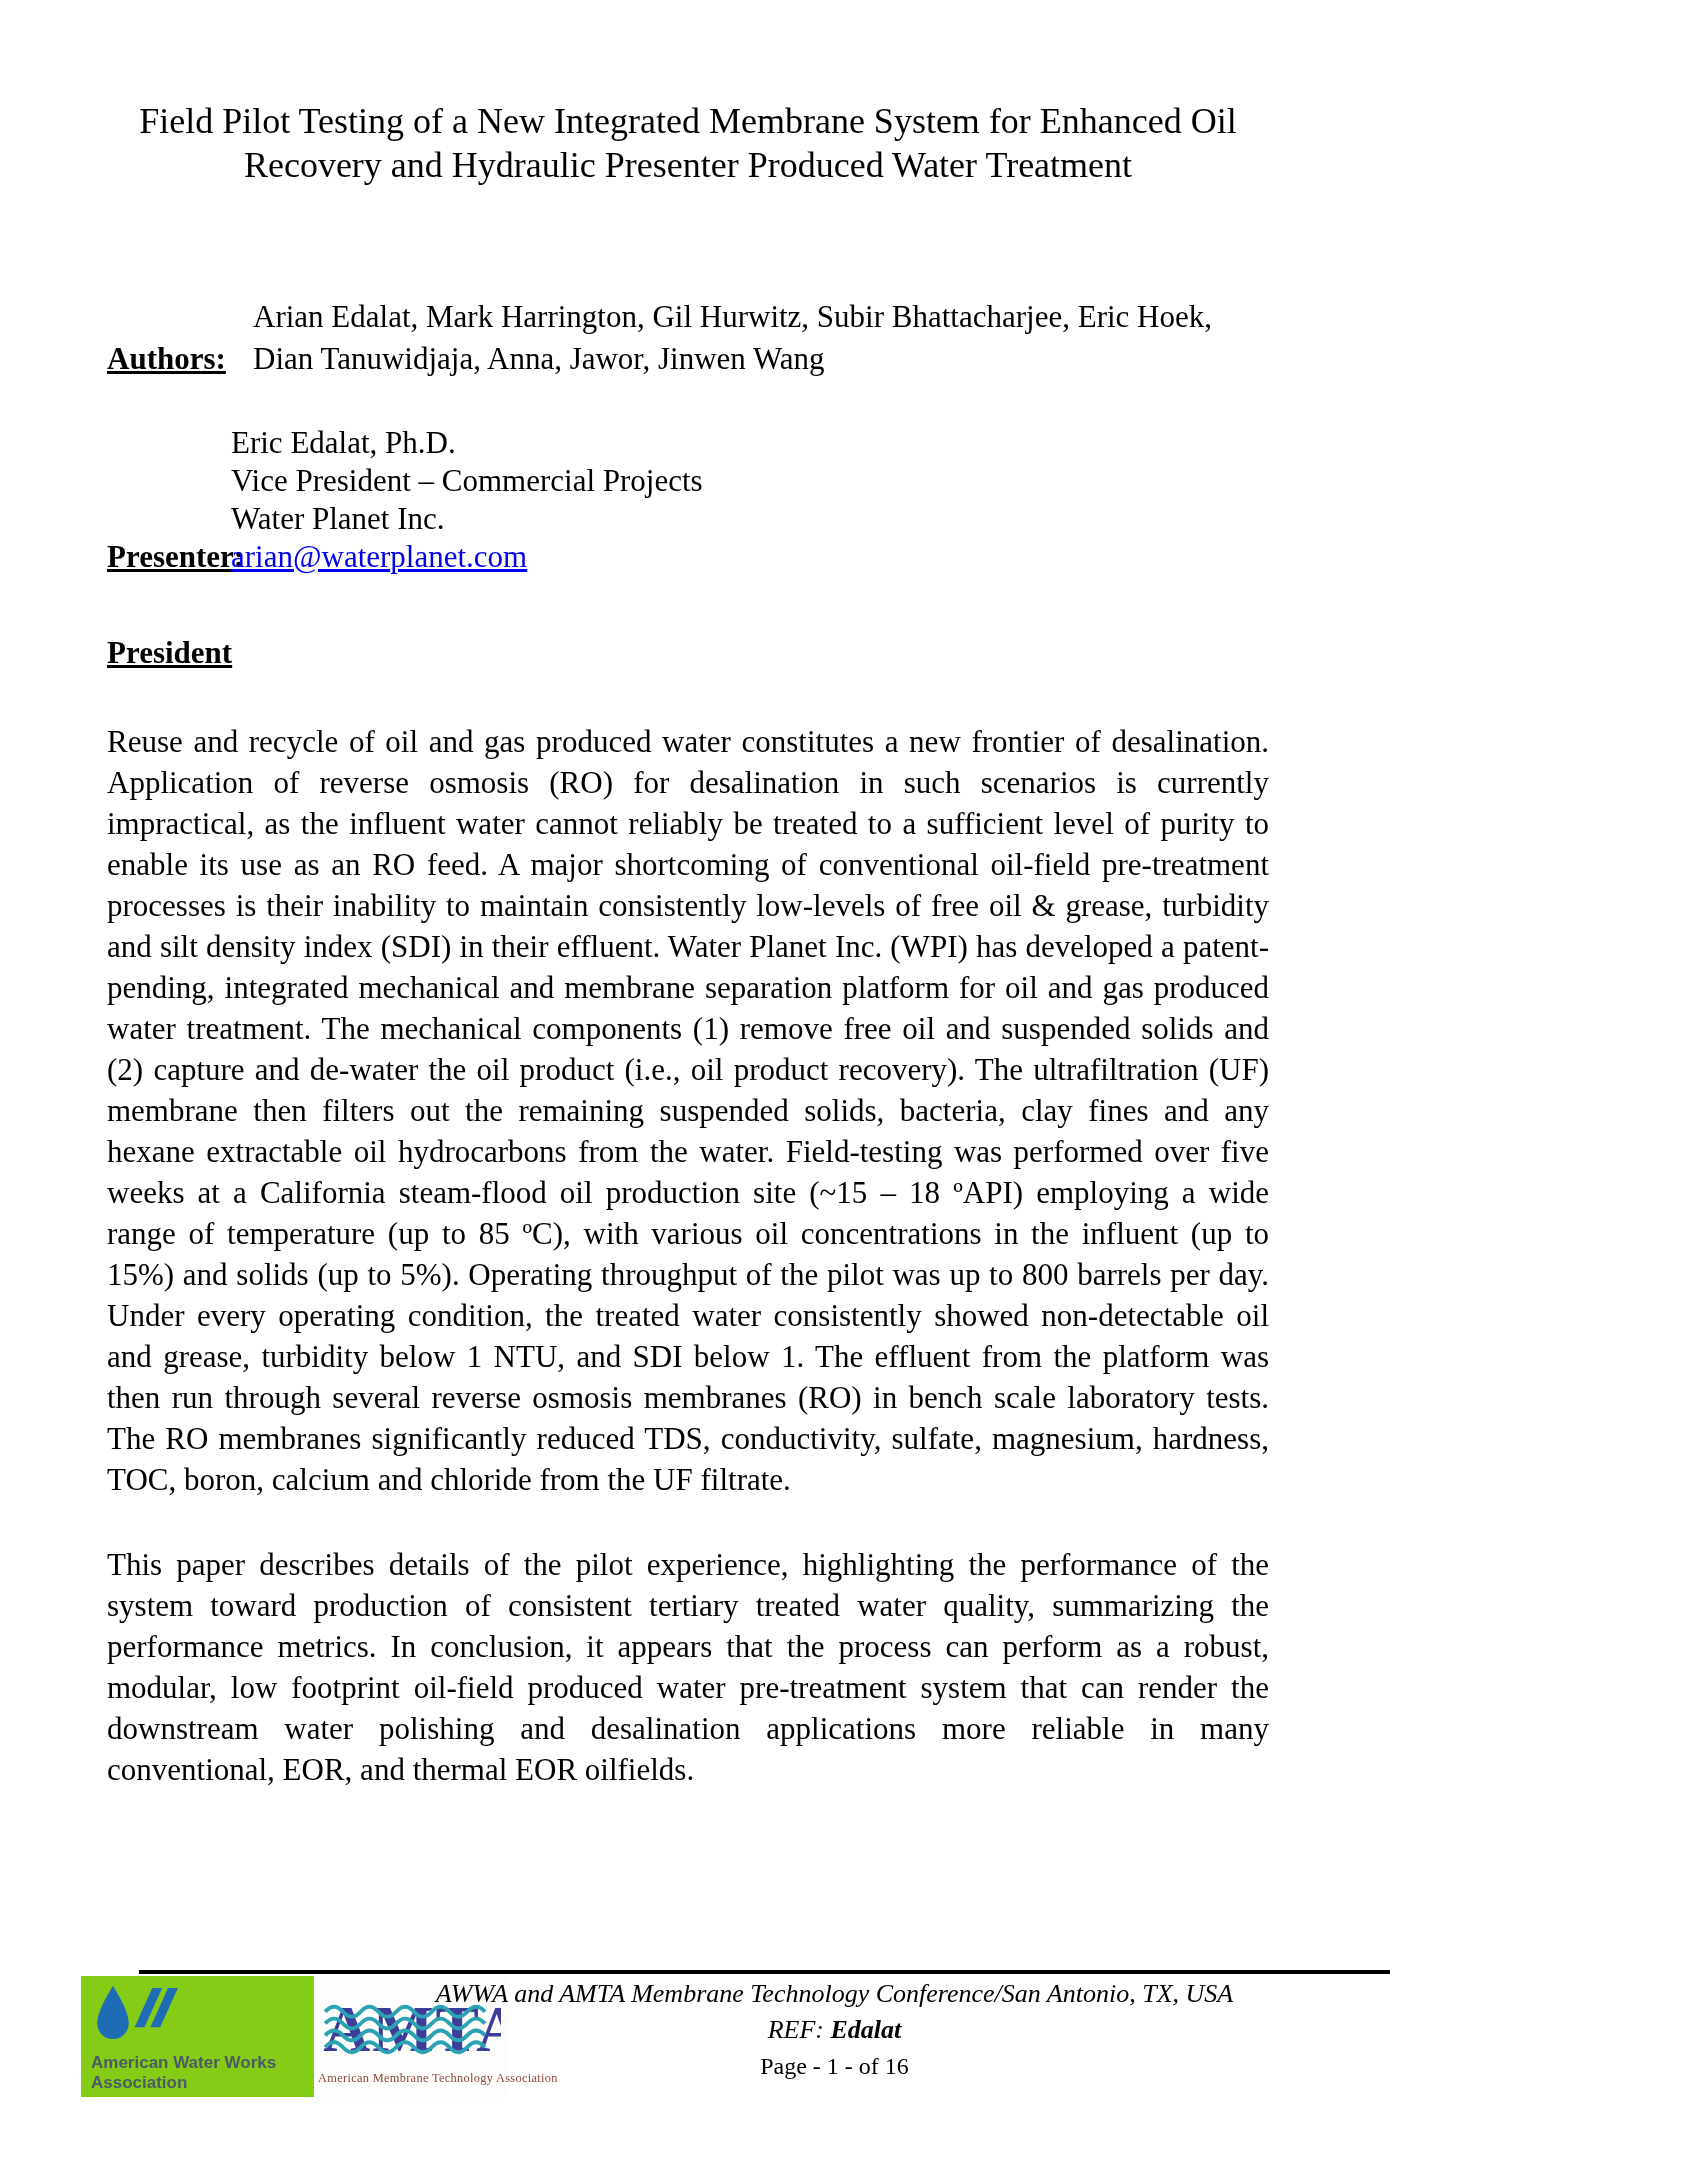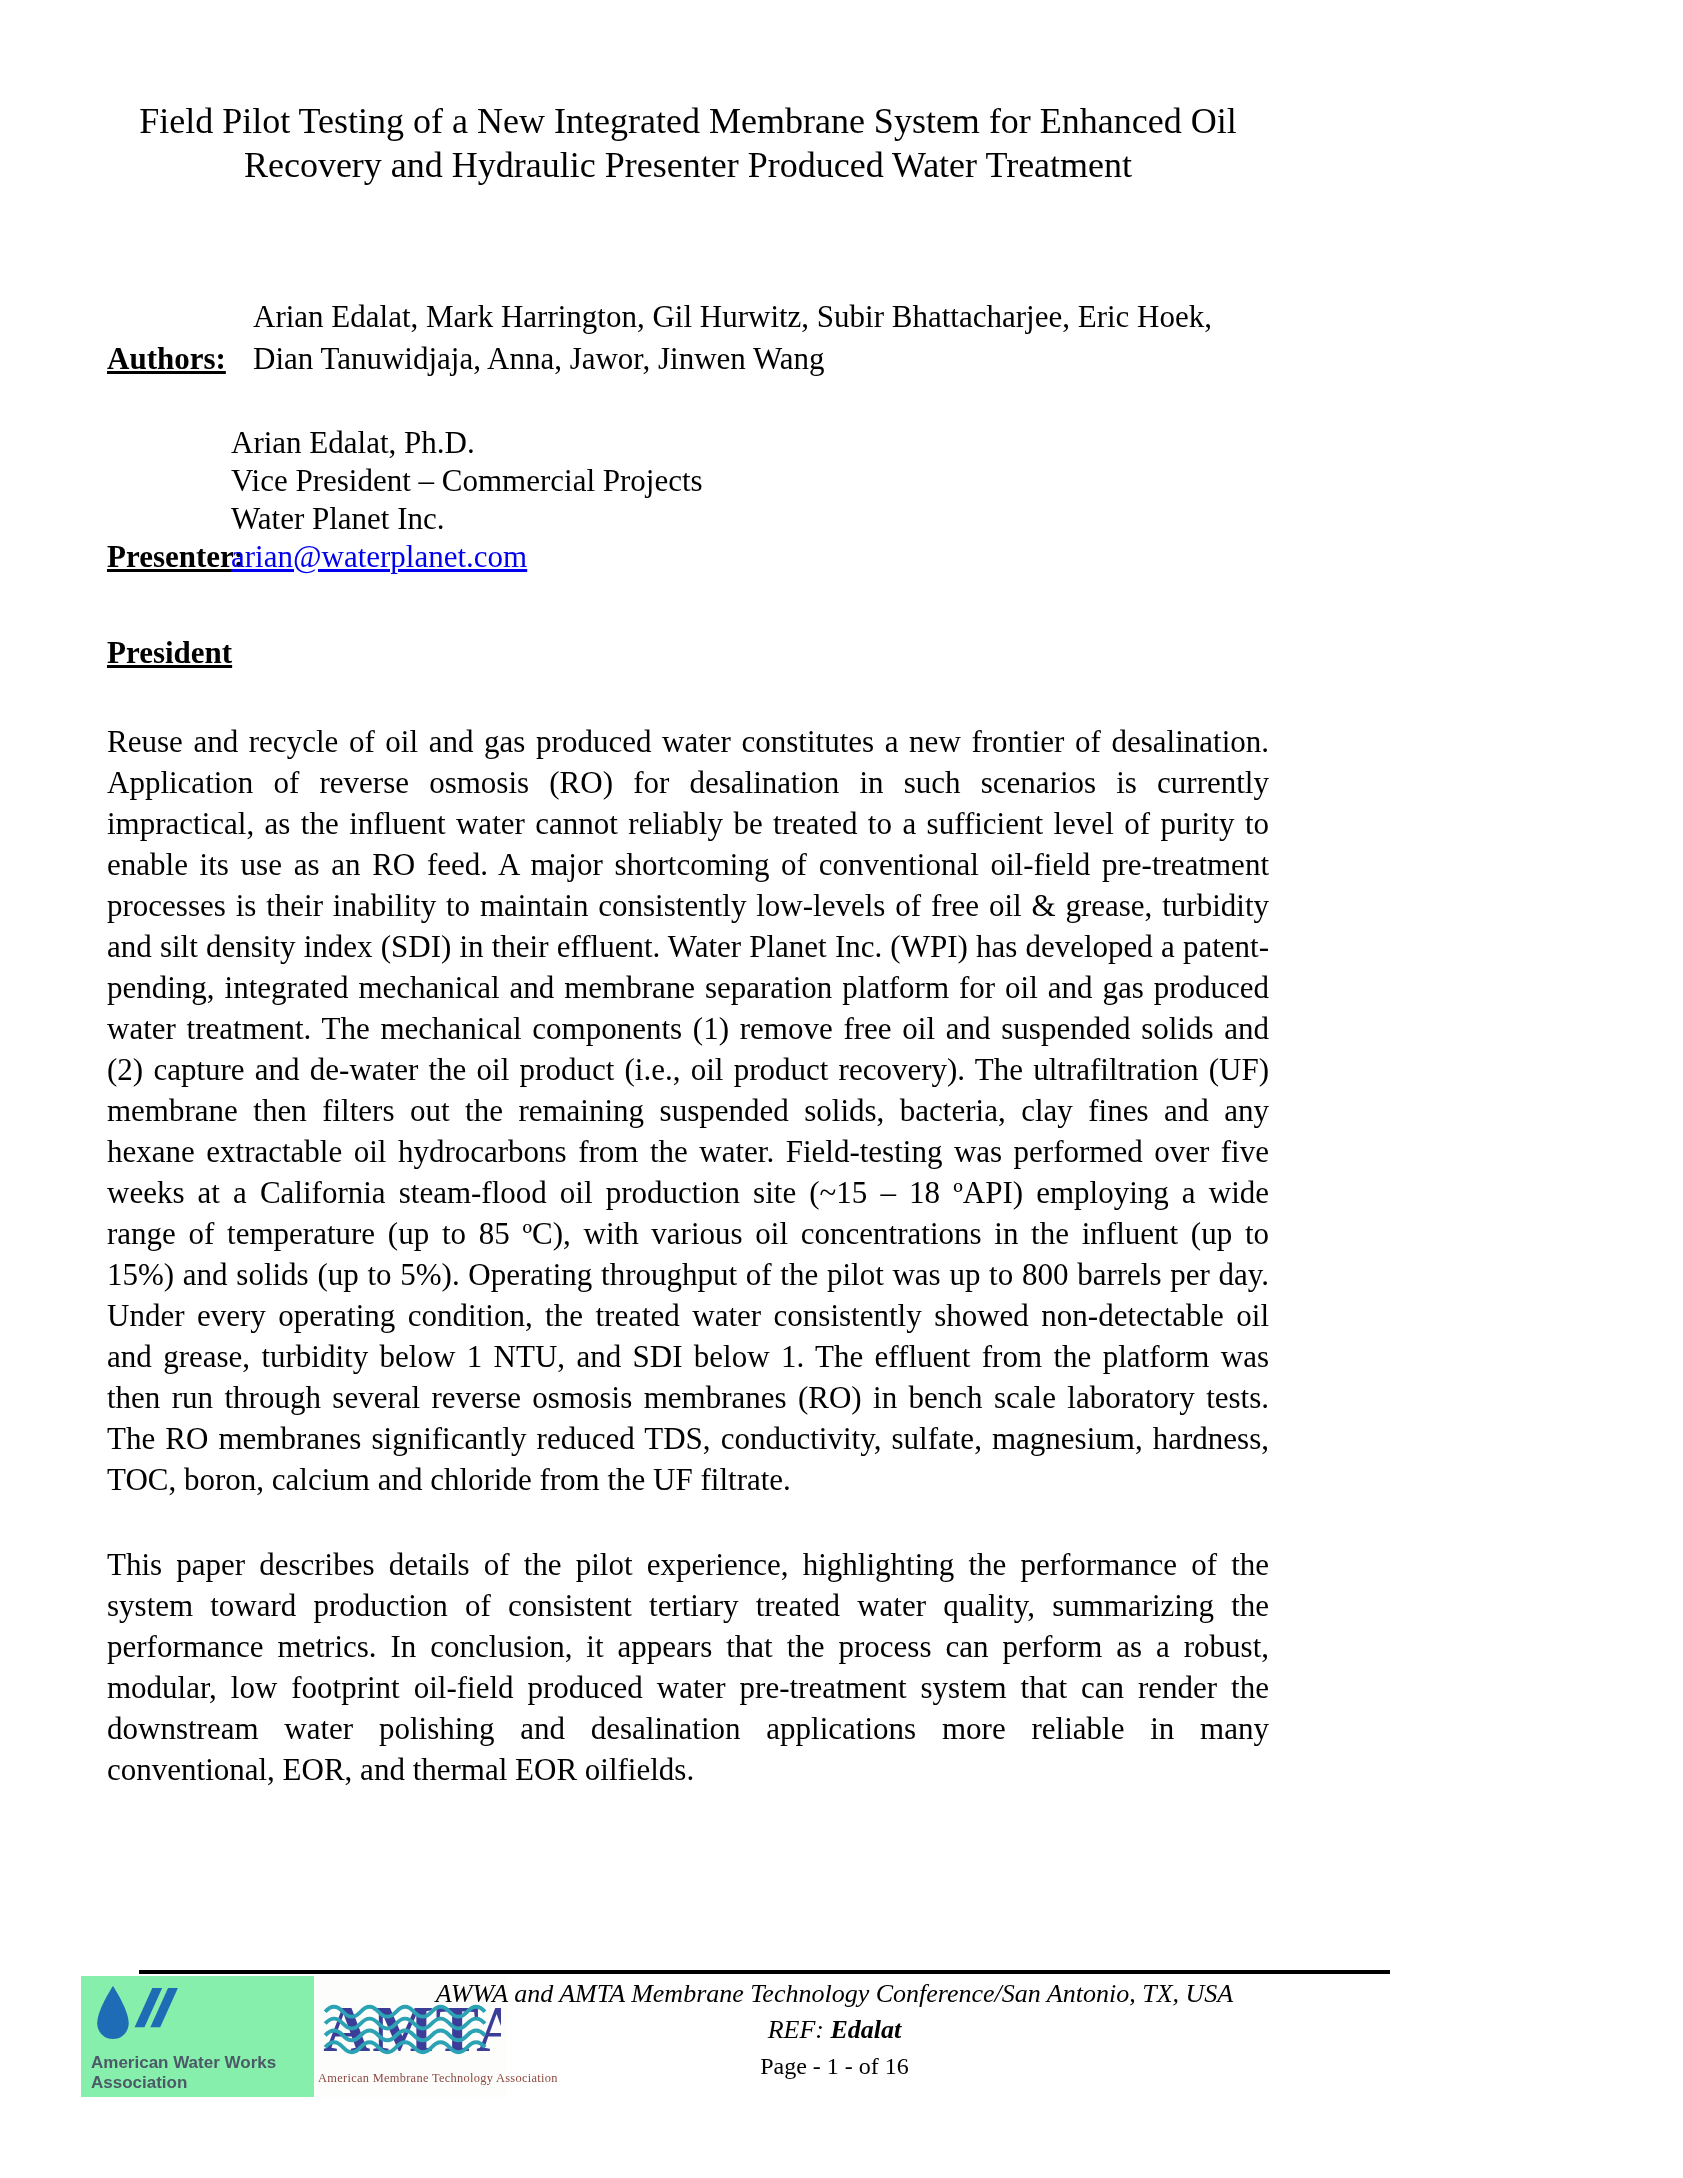--- a/index.html
+++ b/index.html
@@ -56,21 +56,21 @@
     position: absolute; left: 107px; top: 6px; width: 1455px;
     text-align: center;
   }
   .footer-conference { font-style: italic; font-size: 26px; line-height: 36px; }
   .footer-ref { font-style: italic; font-size: 26px; line-height: 36px; text-align: center; }
   .footer-ref .ref-value { font-weight: bold; }
   .footer-page { font-size: 24px; line-height: 36px; }
 
   .logos { position: absolute; left: 81px; top: 6px; display: flex; align-items: flex-start; }
   .awwa-logo {
-    background: #86efac;
+    background: #84cc16;
     width: 233px; height: 121px;
     padding: 8px 0 0 10px; box-sizing: border-box;
   }
   .awwa-text {
     font-family: "Liberation Sans", sans-serif;
     font-size: 17px; line-height: 20px; font-weight: bold;
     color: #4b5a66; margin-top: 4px;
   }
   .amta-logo {
     background: #fdfdfb;
@@ -96,21 +96,21 @@
     </div>
 
     <div class="label-row authors-row">
       <span class="row-label">Authors:</span>
       <span class="authors-names">Arian Edalat, Mark Harrington, Gil Hurwitz, Subir Bhattacharjee, Eric Hoek, Dian Tanuwidjaja, Anna, Jawor, Jinwen Wang</span>
     </div>
 
     <div class="label-row presenter-row">
       <span class="row-label">Presenter:</span>
       <span class="presenter-lines">
-        <div>Arian Edalat, Ph.D.</div>
+        <div>Eric Edalat, Ph.D.</div>
         <div>Vice President – Commercial Projects</div>
         <div>Water Planet Inc.</div>
         <div><a class="email-link">arian@waterplanet.com</a></div>
       </span>
     </div>
 
     <div class="abstract-heading">President</div>
 
     <p class="abstract-par">Reuse and recycle of oil and gas produced water constitutes a new frontier of desalination. Application of reverse osmosis (RO) for desalination in such scenarios is currently impractical, as the influent water cannot reliably be treated to a sufficient level of purity to enable its use as an RO feed. A major shortcoming of conventional oil-field pre-treatment processes is their inability to maintain consistently low-levels of free oil &amp; grease, turbidity and silt density index (SDI) in their effluent. Water Planet Inc. (WPI) has developed a patent-pending, integrated mechanical and membrane separation platform for oil and gas produced water treatment. The mechanical components (1) remove free oil and suspended solids and (2) capture and de-water the oil product (i.e., oil product recovery).  The ultrafiltration (UF) membrane then filters out the remaining suspended solids, bacteria, clay fines and any hexane extractable oil hydrocarbons from the water. Field-testing was performed over five weeks at a California steam-flood oil production site (~15 – 18 ºAPI) employing a wide range of temperature (up to 85 ºC), with various oil concentrations in the influent (up to 15%) and solids (up to 5%). Operating throughput of the pilot was up to 800 barrels per day. Under every operating condition, the treated water consistently showed non-detectable oil and grease, turbidity below 1 NTU, and SDI below 1. The effluent from the platform was then run through several reverse osmosis membranes (RO) in bench scale laboratory tests. The RO membranes significantly reduced TDS, conductivity, sulfate, magnesium, hardness, TOC, boron, calcium and chloride from the UF filtrate.</p>
     <p class="abstract-par second">This paper describes details of the pilot experience, highlighting the performance of the system toward production of consistent tertiary treated water quality, summarizing the performance metrics. In conclusion, it appears that the process can perform as a robust, modular, low footprint oil-field produced water pre-treatment system that can render the downstream water polishing and desalination applications more reliable in many conventional, EOR, and thermal EOR oilfields.</p>

